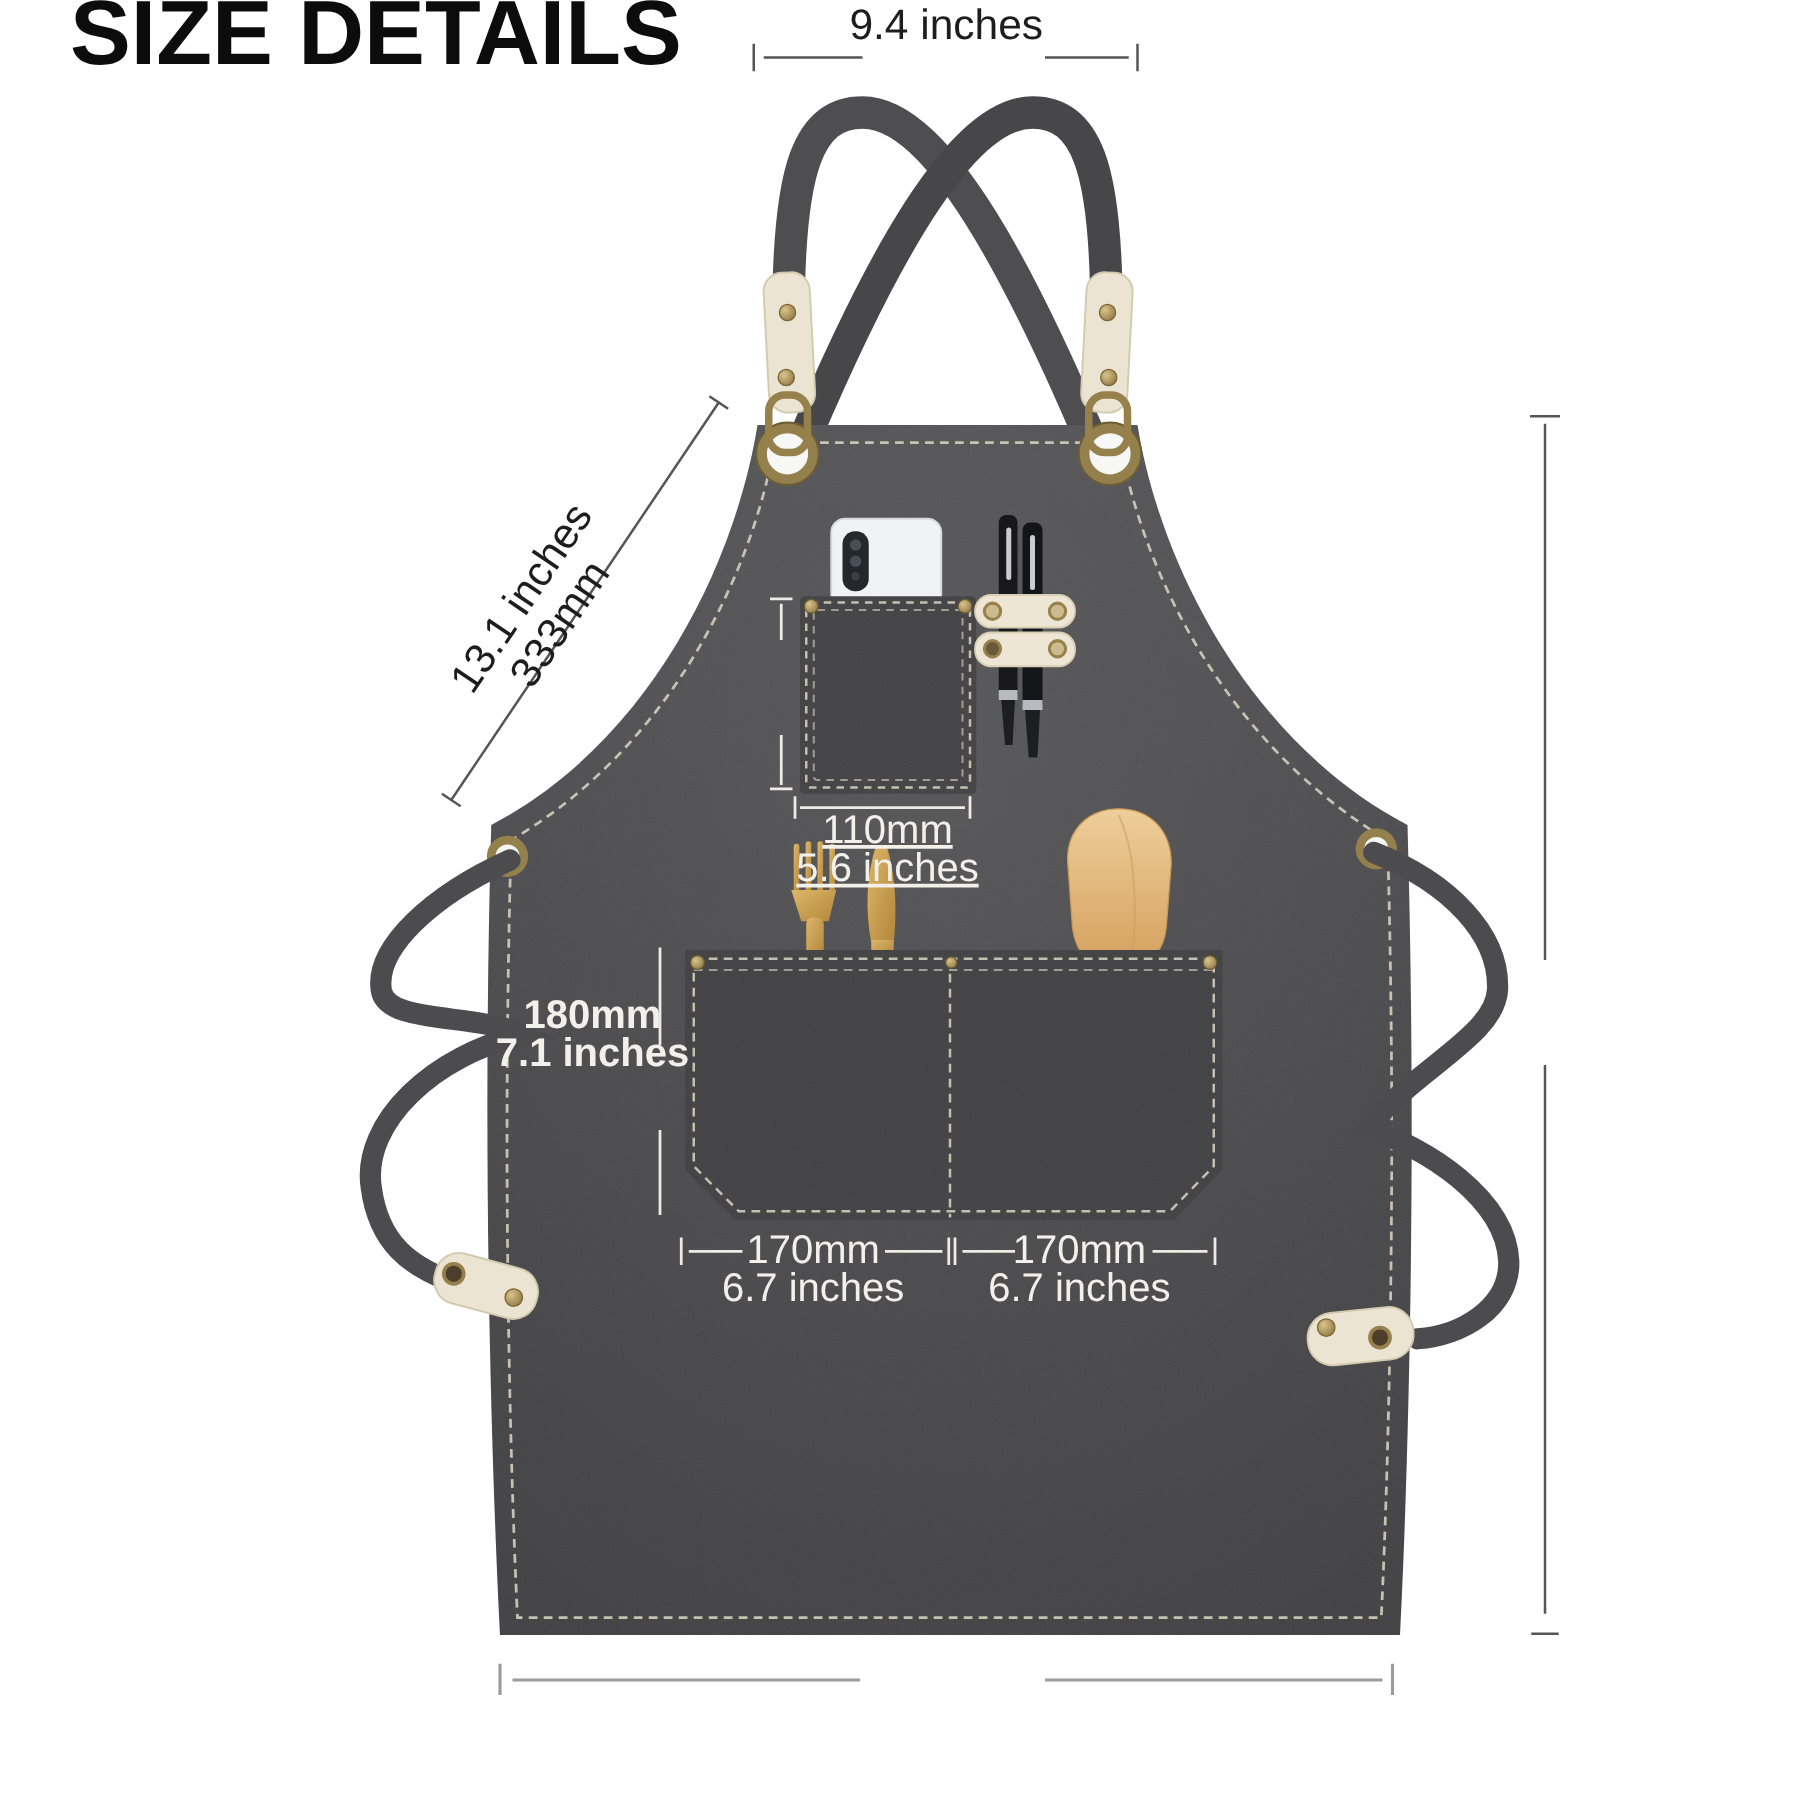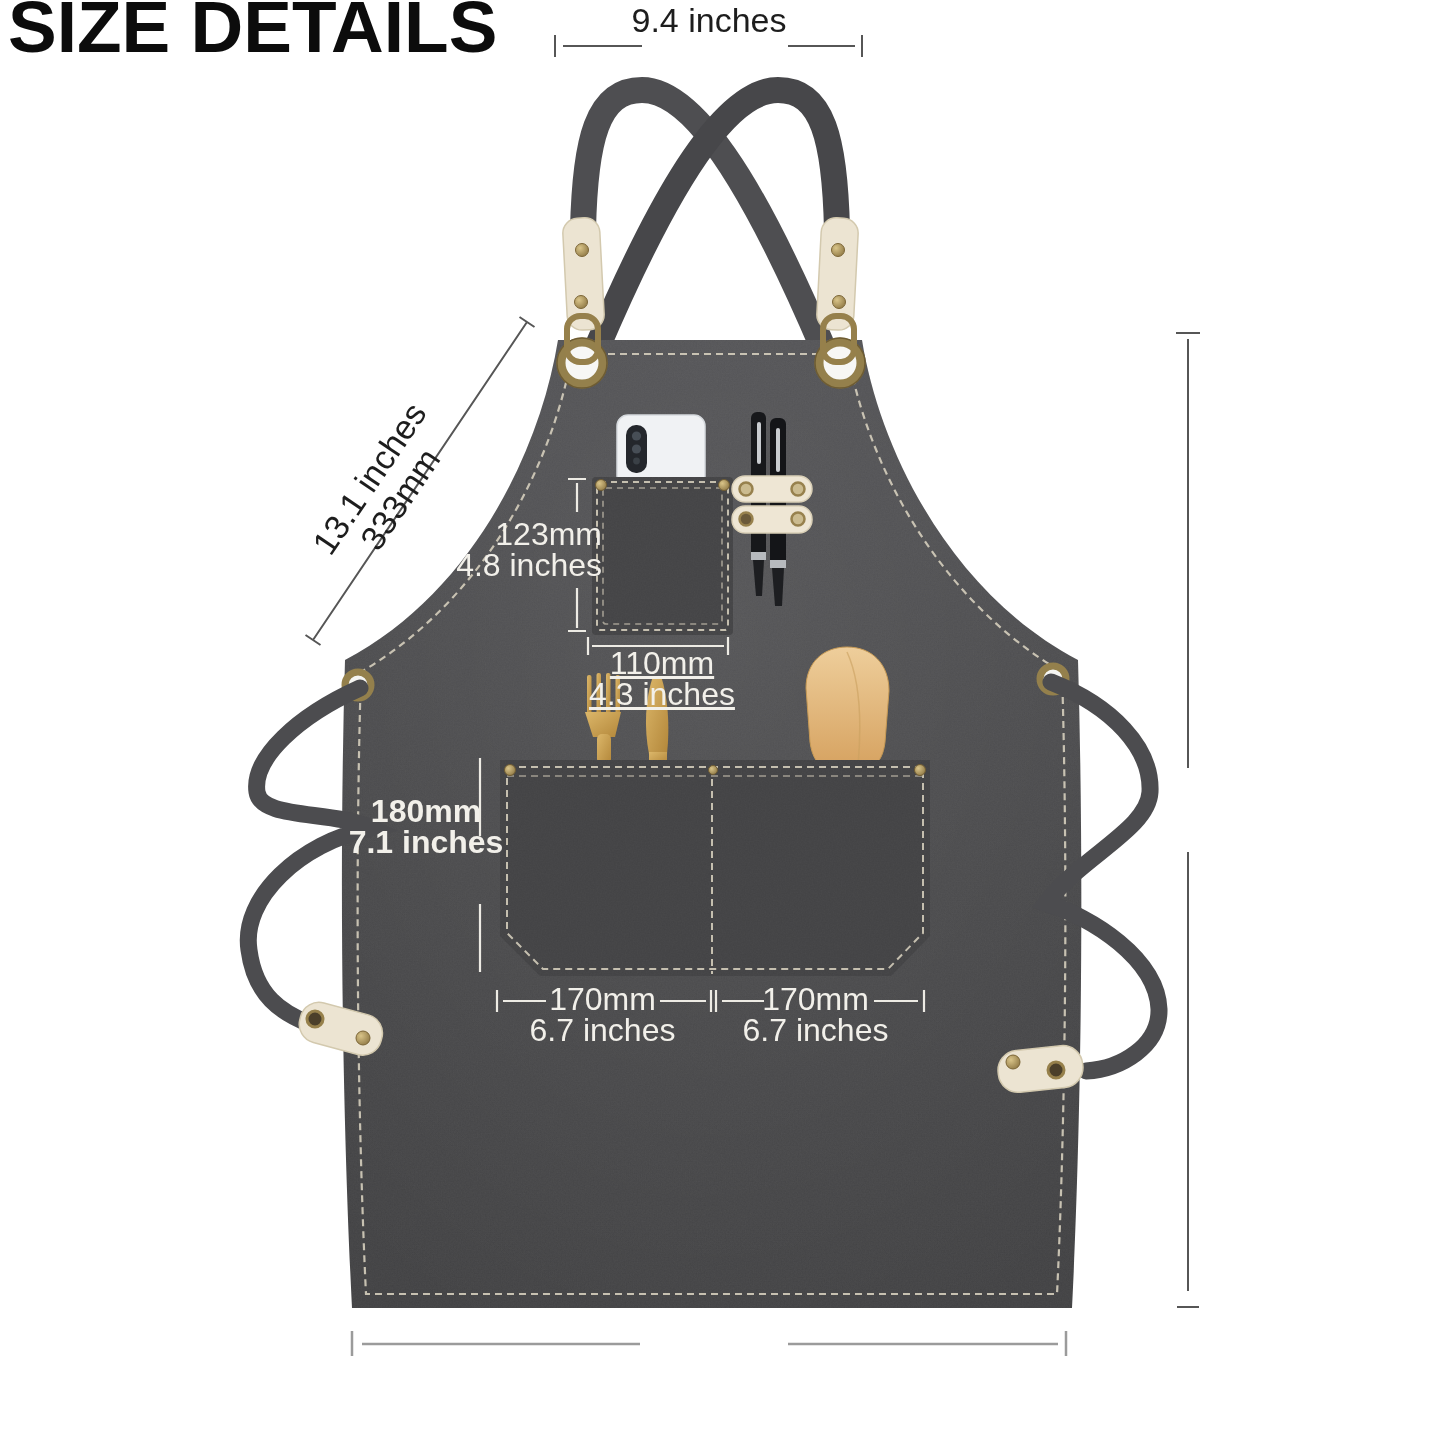--- a/index.html
+++ b/index.html
@@ -1,17 +1,17 @@
 <!DOCTYPE html>
 <html><head>
 <meta charset="utf-8">
 <style>
   html,body{margin:0;padding:0;background:#ffffff;}
   .stage{position:relative;width:1328px;height:1436px;background:#ffffff;overflow:hidden;
-         font-family:"Liberation Sans",sans-serif;}
+         font-family:"Liberation Sans",sans-serif;margin-left:48px;}
   .stage svg{position:absolute;left:0;top:0;}
   .title{position:absolute;left:8px;top:-10px;font-size:73px;font-weight:bold;
          color:#0c0c0c;line-height:1.0;letter-spacing:0px;}
   .dim{position:absolute;color:#1d1d1d;font-size:34px;line-height:36px;text-align:center;}
   .dim span{display:block;}
   .dim.light{color:#f2f0ea;font-size:32px;line-height:31px;}
   .d-top{left:559px;top:2px;width:300px;}
   .d-slant{left:275px;top:452px;width:220px;line-height:37px;transform:rotate(-56deg);}
   .d-chesth{left:448px;top:519px;width:154px;text-align:right;}
   .d-chestw{left:582px;top:648px;width:160px;text-decoration:underline;}
@@ -202,28 +202,24 @@
 
 <div class="dim d-top">
   <span>9.4 inches</span>
 </div>
 
 <div class="dim d-slant">
   <span>13.1 inches</span>
   <span>333mm</span>
 </div>
 
-<div class="dim light d-chesth">
-  <span>123mm</span>
-  <span>4.8 inches</span>
-</div>
 
 <div class="dim light d-chestw">
   <span>110mm</span>
-  <span>4.3 inches</span>
+  <span>5.6 inches</span>
 </div>
 
 <div class="dim light d-pockh">
   <span>180mm</span>
   <span>7.1 inches</span>
 </div>
 
 <div class="dim light d-170l">
   <span>170mm</span>
   <span>6.7 inches</span>

